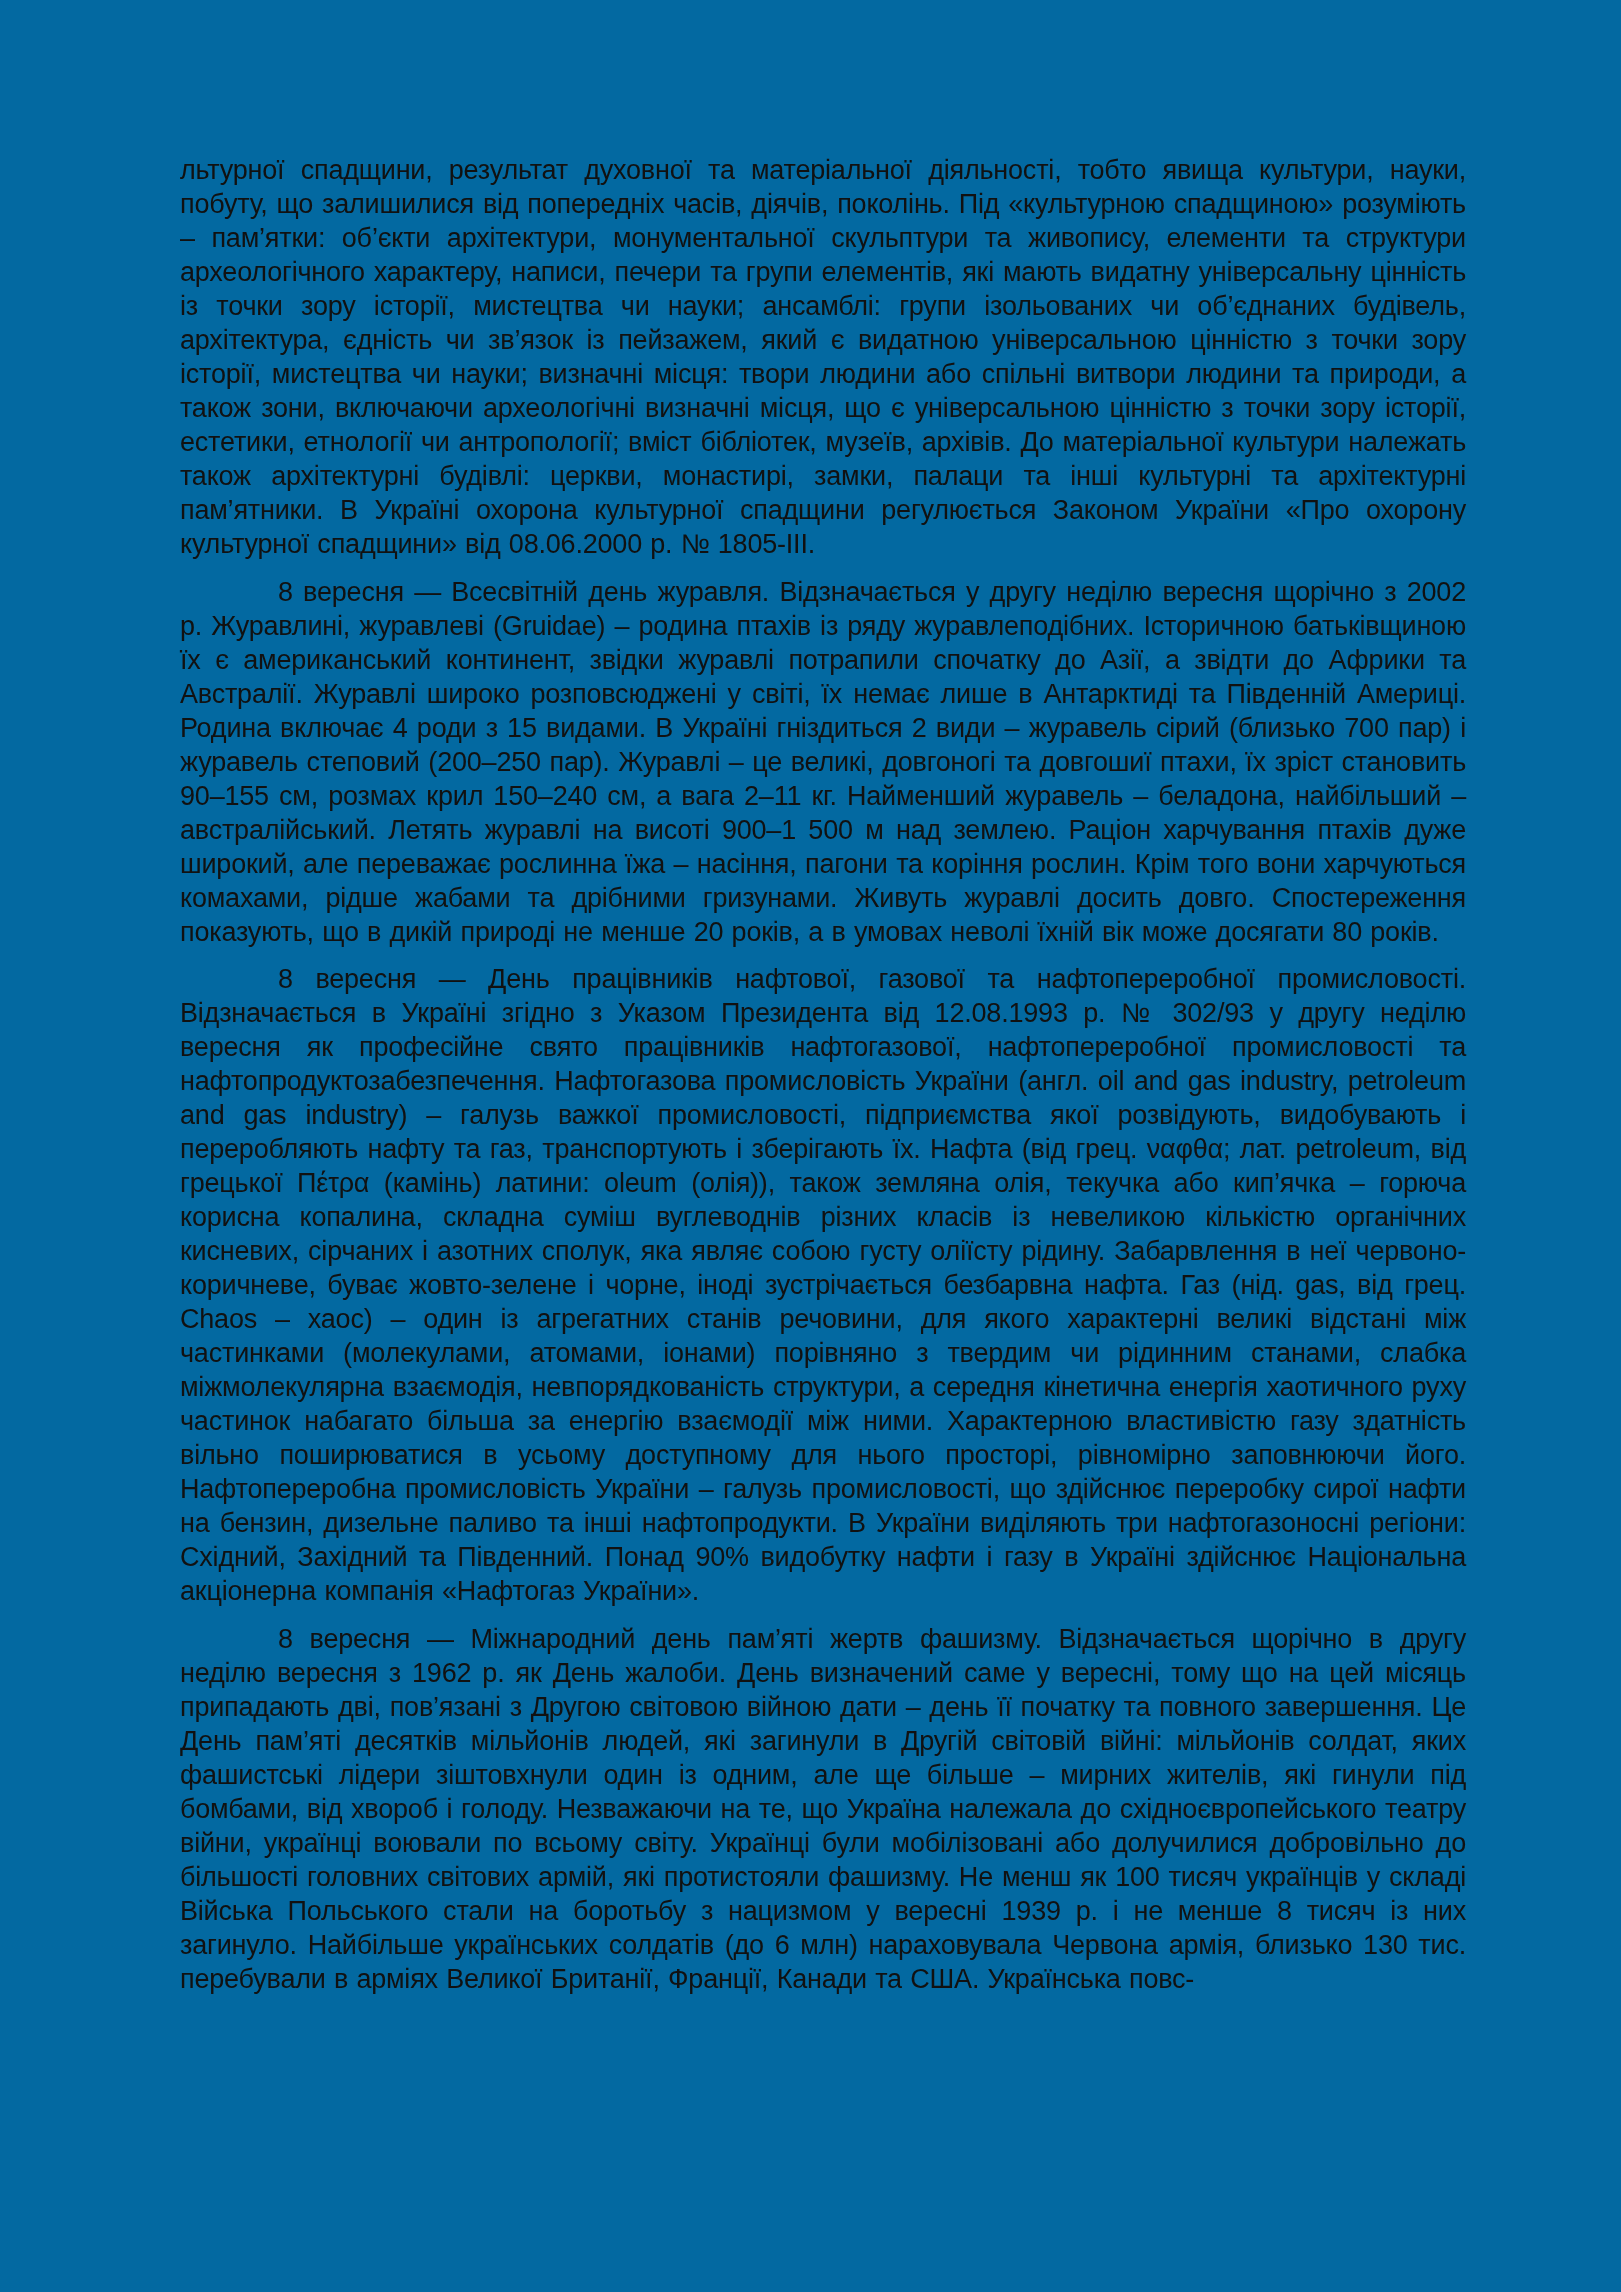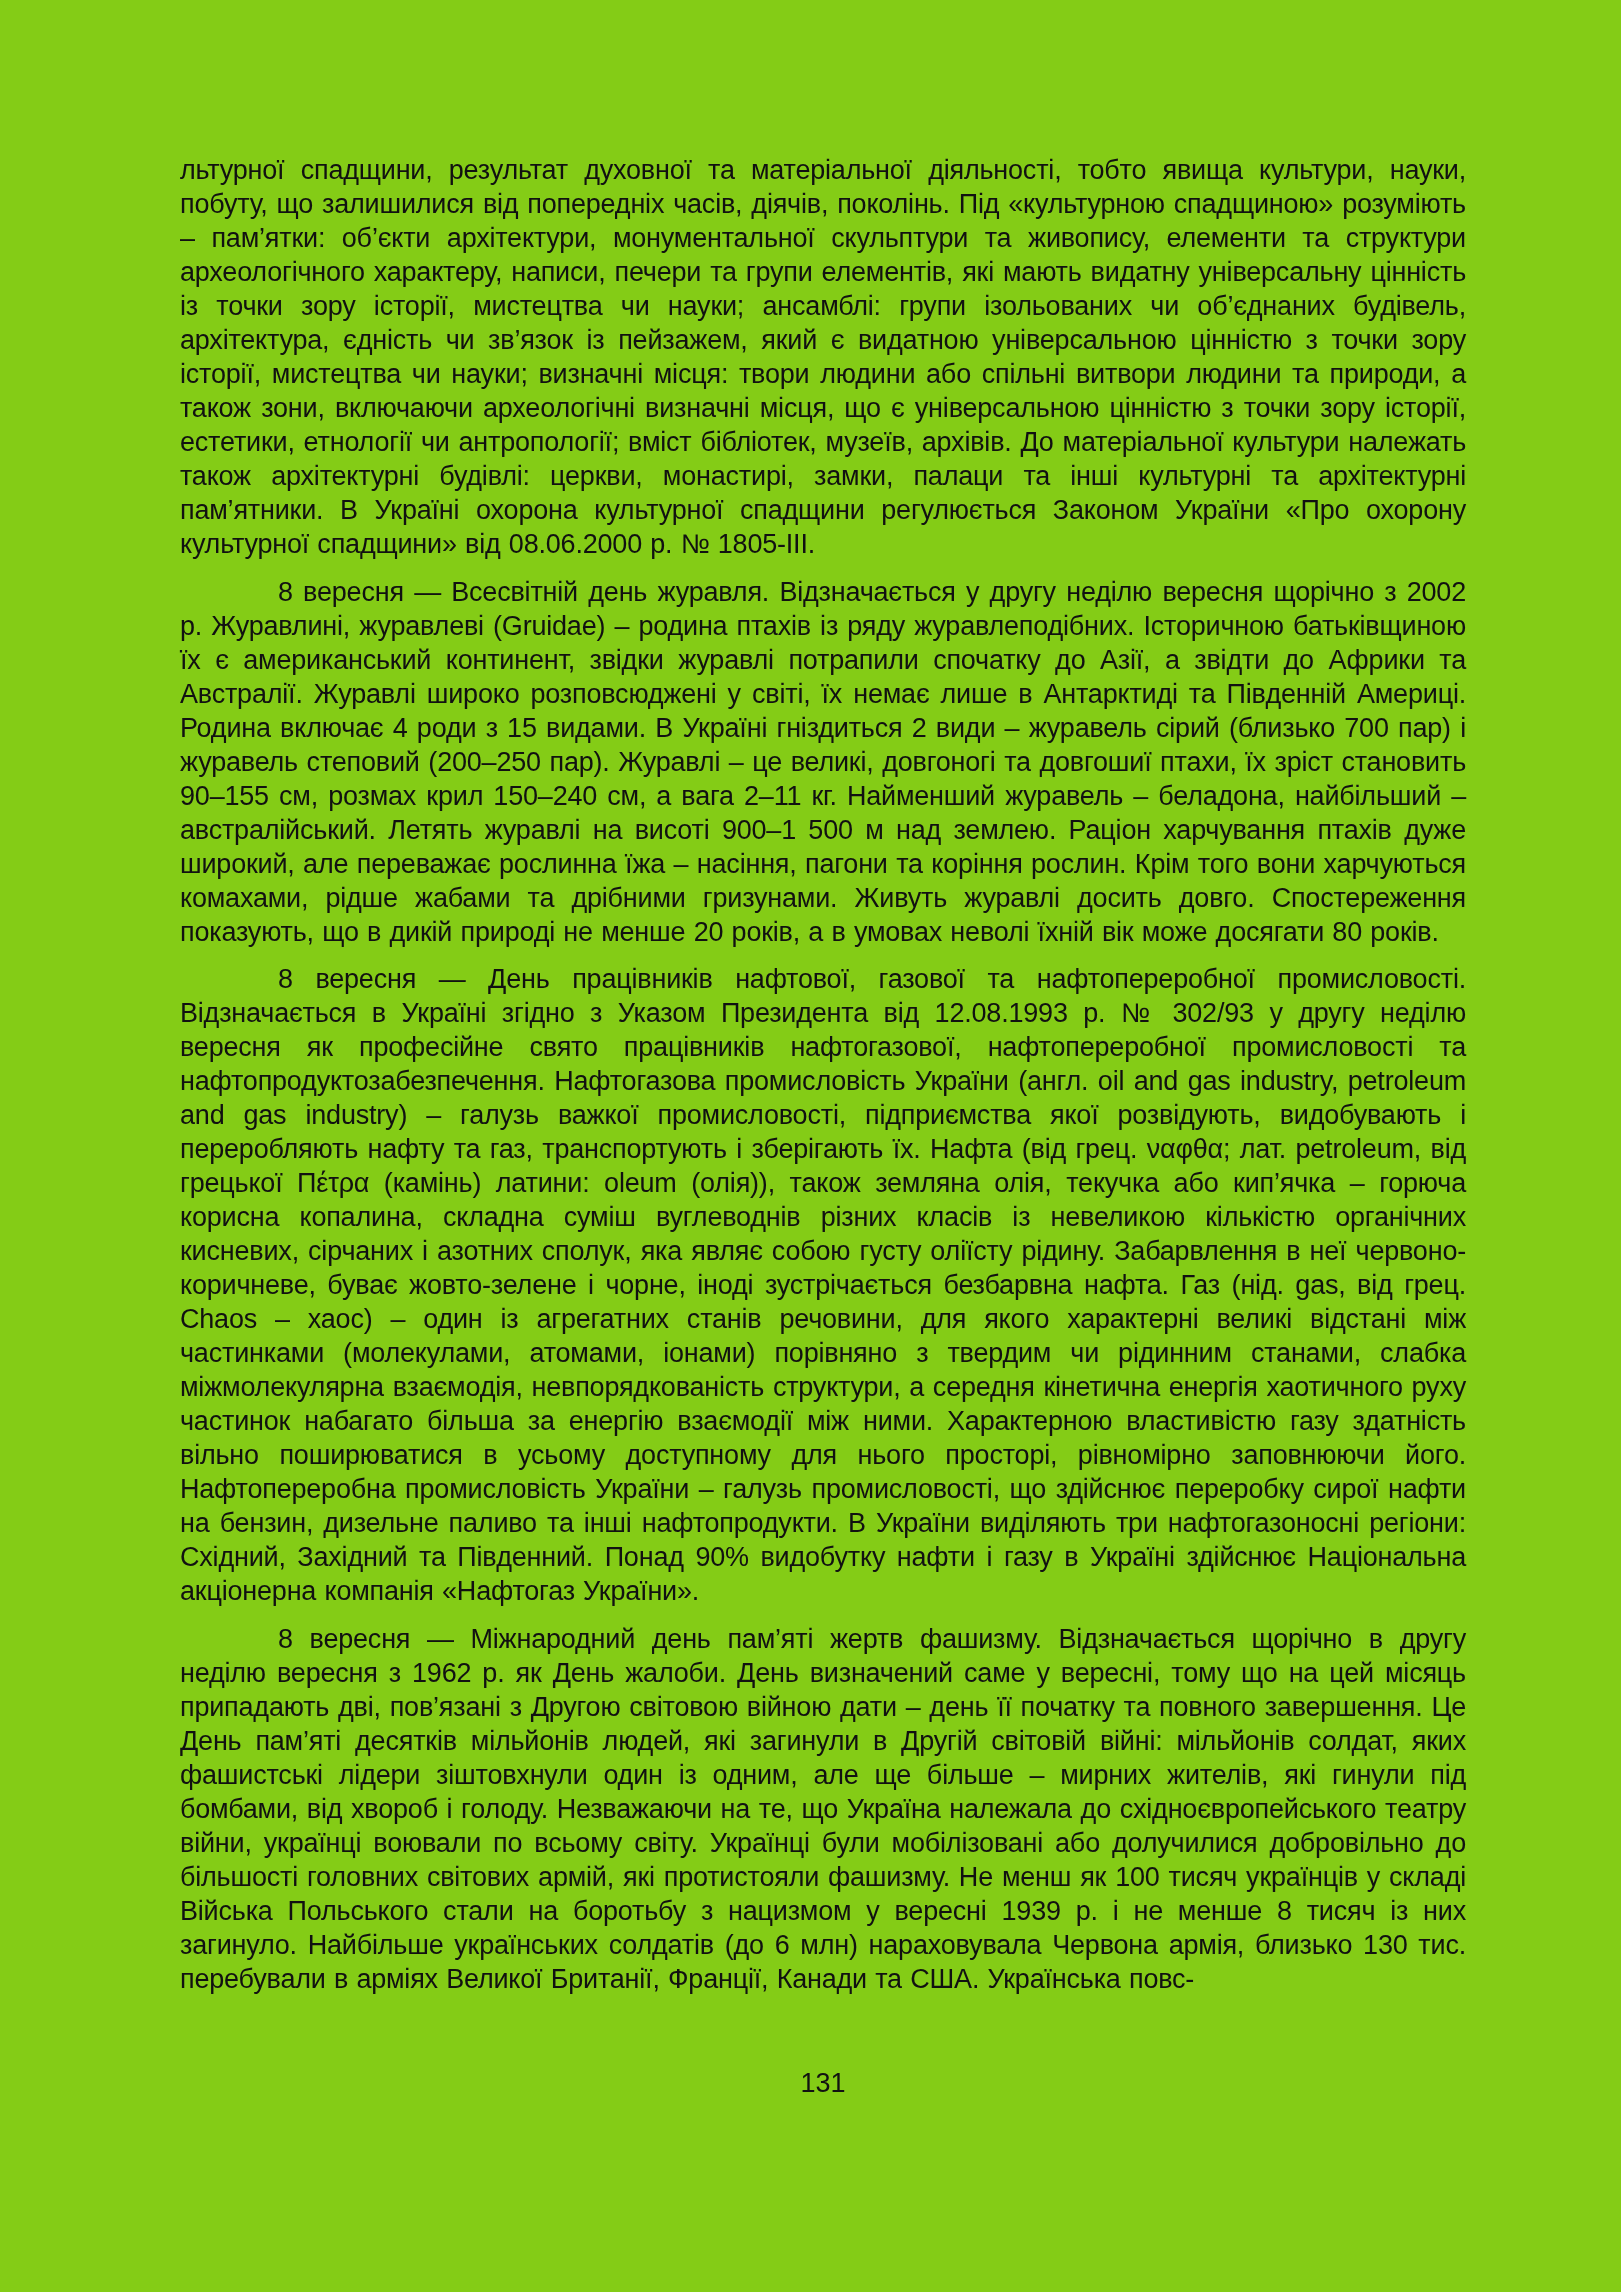--- a/index.html
+++ b/index.html
@@ -10,21 +10,21 @@
   body {
     width: 1621px;
     height: 2293px;
     position: relative;
     font-family: "Liberation Sans", "DejaVu Sans", sans-serif;
     color: #111111;
   }
   .page {
     position: absolute;
     inset: 0;
-    background: #84cc16;
+    background: #0369a1;
   }
   .text-block {
     position: absolute;
     left: 180px;
     top: 153px;
     width: 1286px;
   }
   .para {
     margin: 0 0 13.7px 0;
     font-size: 27px;
@@ -59,16 +59,15 @@
     <p class="para">льтурної спадщини, результат духовної та матеріальної діяльності, тобто явища культури, науки, побуту, що залишилися від попередніх часів, діячів, поколінь. Під «культурною спадщиною» розуміють – пам’ятки: об’єкти архітектури, монументальної скульптури та живопису, елементи та структури археологічного характеру, написи, печери та групи елементів, які мають видатну універсальну цінність із точки зору історії, мистецтва чи науки; ансамблі: групи ізольованих чи об’єднаних будівель, архітектура, єдність чи зв’язок із пейзажем, який є видатною універсальною цінністю з точки зору історії, мистецтва чи науки; визначні місця: твори людини або спільні витвори людини та природи, а також зони, включаючи археологічні визначні місця, що є універсальною цінністю з точки зору історії, естетики, етнології чи антропології; вміст бібліотек, музеїв, архівів. До матеріальної культури належать також архітектурні будівлі: церкви, монастирі, замки, палаци та інші культурні та архітектурні пам’ятники. В Україні охорона культурної спадщини регулюється Законом України «Про охорону культурної спадщини» від 08.06.2000 р. № 1805-III.</p>
 
     <p class="para indent"><b class="lead">8 вересня</b><span> — Всесвітній день журавля. Відзначається у другу неділю вересня щорічно з 2002 р. Журавлині, журавлеві (Gruidae) – родина птахів із ряду журавлеподібних. Історичною батьківщиною їх є американський континент, звідки журавлі потрапили спочатку до Азії, а звідти до Африки та Австралії. Журавлі широко розповсюджені у світі, їх немає лише в Антарктиді та Південній Америці. Родина включає 4 роди з 15 видами. В Україні гніздиться 2 види – журавель сірий (близько 700 пар) і журавель степовий (200–250 пар). Журавлі – це великі, довгоногі та довгошиї птахи, їх зріст становить 90–155 см, розмах крил 150–240 см, а вага 2–11 кг. Найменший журавель – беладона, найбільший – австралійський. Летять журавлі на висоті 900–1 500 м над землею. Раціон харчування птахів дуже широкий, але переважає рослинна їжа – насіння, пагони та коріння рослин. Крім того вони харчуються комахами, рідше жабами та дрібними гризунами. Живуть журавлі досить довго. Спостереження показують, що в дикій природі не менше 20 років, а в умовах неволі їхній вік може досягати 80 років.</span></p>
 
     <p class="para indent"><b class="lead">8 вересня</b><span> — День працівників нафтової, газової та нафтопереробної промисловості. Відзначається в Україні згідно з Указом Президента від 12.08.1993 р. № 302/93 у другу неділю вересня як професійне свято працівників нафтогазової, нафтопереробної промисловості та нафтопродуктозабезпечення. Нафтогазова промисловість України (англ. oil and gas industry, petroleum and gas industry) – галузь важкої промисловості, підприємства якої розвідують, видобувають і переробляють нафту та газ, транспортують і зберігають їх. Нафта (від грец. ναφθα; лат. petroleum, від грецької Πέτρα (камінь) латини: oleum (олія)), також земляна олія, текучка або кип’ячка – горюча корисна копалина, складна суміш вуглеводнів різних класів із невеликою кількістю органічних кисневих, сірчаних і азотних сполук, яка являє собою густу оліїсту рідину. Забарвлення в неї червоно-коричневе, буває жовто-зелене і чорне, іноді зустрічається безбарвна нафта. Газ (нід. gas, від грец. Chaos – хаос) – один із агрегатних станів речовини, для якого характерні великі відстані між частинками (молекулами, атомами, іонами) порівняно з твердим чи рідинним станами, слабка міжмолекулярна взаємодія, невпорядкованість структури, а середня кінетична енергія хаотичного руху частинок набагато більша за енергію взаємодії між ними. Характерною властивістю газу здатність вільно поширюватися в усьому доступному для нього просторі, рівномірно заповнюючи його. Нафтопереробна промисловість України – галузь промисловості, що здійснює переробку сирої нафти на бензин, дизельне паливо та інші нафтопродукти. В України виділяють три нафтогазоносні регіони: Східний, Західний та Південний. Понад 90% видобутку нафти і газу в Україні здійснює Національна акціонерна компанія «Нафтогаз України».</span></p>
 
     <p class="para indent"><b class="lead">8 вересня</b><span> — Міжнародний день пам’яті жертв фашизму. Відзначається щорічно в другу неділю вересня з 1962 р. як День жалоби. День визначений саме у вересні, тому що на цей місяць припадають дві, пов’язані з Другою світовою війною дати – день її початку та повного завершення. Це День пам’яті десятків мільйонів людей, які загинули в Другій світовій війні: мільйонів солдат, яких фашистські лідери зіштовхнули один із одним, але ще більше – мирних жителів, які гинули під бомбами, від хвороб і голоду. Незважаючи на те, що Україна належала до східноєвропейського театру війни, українці воювали по всьому світу. Українці були мобілізовані або долучилися добровільно до більшості головних світових армій, які протистояли фашизму. Не менш як 100 тисяч українців у складі Війська Польського стали на боротьбу з нацизмом у вересні 1939 р. і не менше 8 тисяч із них загинуло. Найбільше українських солдатів (до 6 млн) нараховувала Червона армія, близько 130 тис. перебували в арміях Великої Британії, Франції, Канади та США. Українська повс-</span></p>
 
   </div>
 
-  <div class="page-number">131</div>
 
 </div>
 
 
 </body></html>

